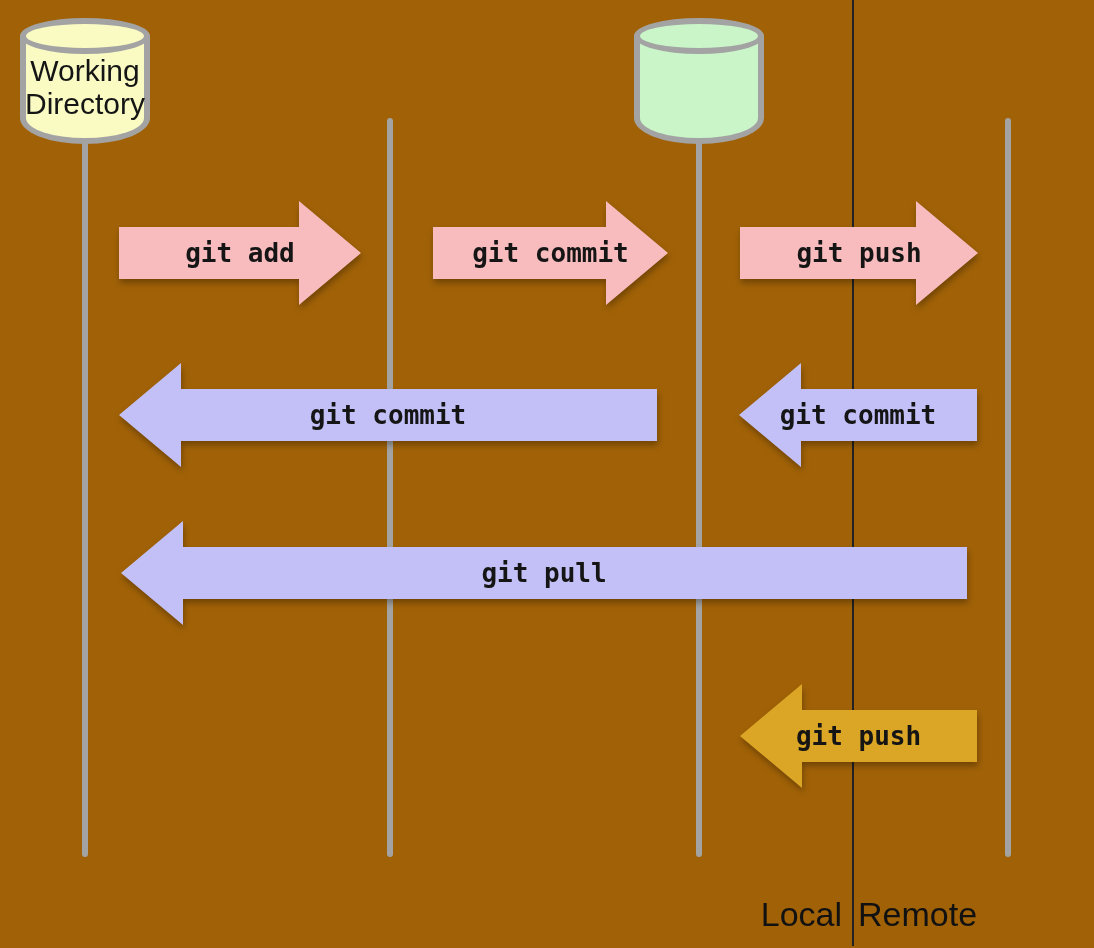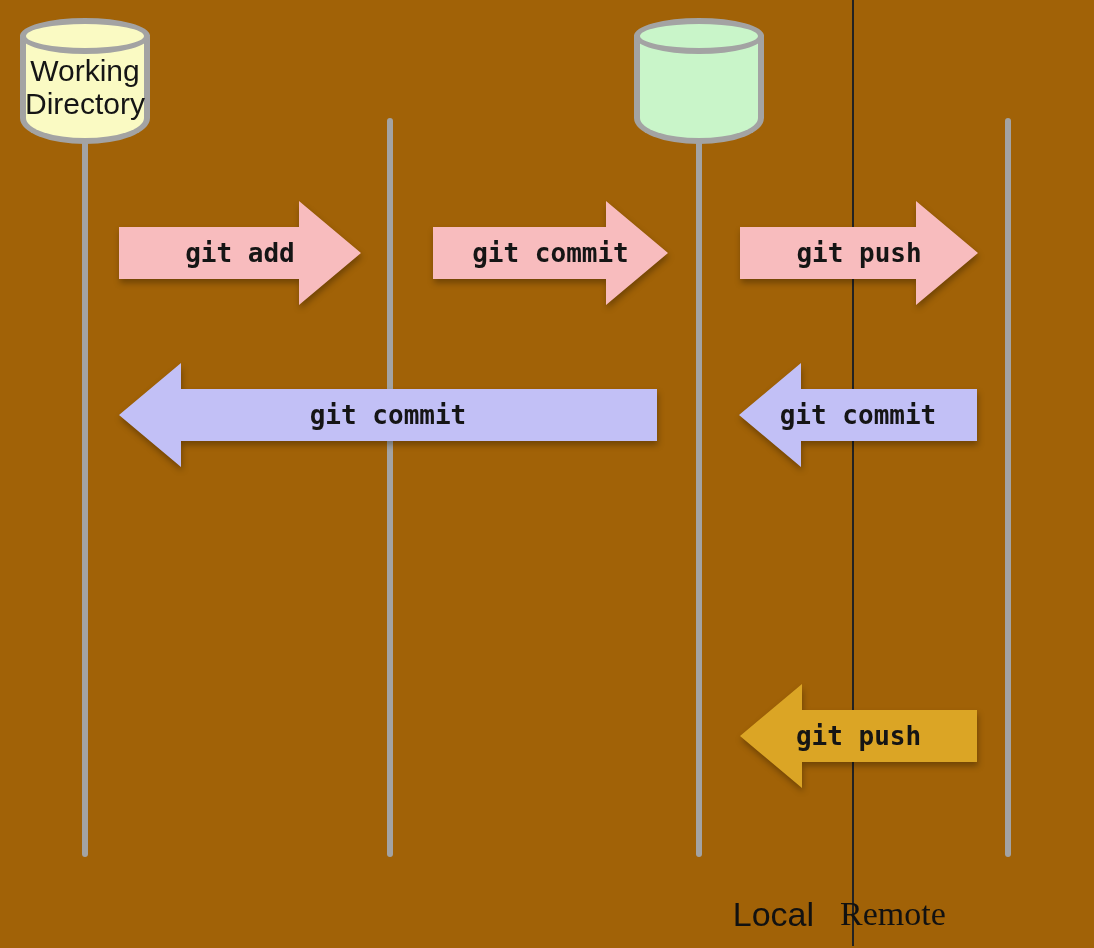--- a/index.html
+++ b/index.html
@@ -49,22 +49,22 @@
   .a-commit{left:433px;top:201px;width:235px;}
   .a-push{left:740px;top:201px;width:238px;}
   .a-merge{left:119px;top:363px;width:538px;}
   .a-fetch{left:739px;top:363px;width:238px;}
   .a-pull{left:121px;top:521px;width:846px;}
   .a-checkout{left:119px;top:684px;width:538px;}
   .a-clone{left:740px;top:684px;width:237px;}
 
   
   .region-label{position:absolute;top:895px;font-size:34px;color:#111;z-index:3;}
-  .region-local{left:664px;width:150px;text-align:right;}
-  .region-remote{left:840px;width:220px;text-align:left;font-family:Liberation Serif, serif;}
+  .region-local{left:692px;width:150px;text-align:right;}
+  .region-remote{left:858px;width:220px;text-align:left;}
 </style>
 </head>
 <body>
 
 <div class="stage">
 
   <div class="lane lane-working" style="--fill: #a3a3a3;"></div>
   <div class="lane lane-staging" style="--fill: #a3a3a3;"></div>
   <div class="lane lane-local" style="--fill: #a3a3a3;"></div>
   <div class="lane lane-remote" style="--fill: #a3a3a3;"></div>
@@ -98,20 +98,25 @@
   <div class="arrow-wrap a-merge">
     <div class="arrow arrow-left" style="--fill: #c2c0f6;">
       <span>git commit</span>
     </div>
   </div>
   <div class="arrow-wrap a-fetch">
     <div class="arrow arrow-left" style="--fill: #c2c0f6;">
       <span>git commit</span>
     </div>
   </div>
+  <div class="arrow-wrap a-pull">
+    <div class="arrow arrow-left" style="--fill: #c2c0f6;">
+      <span>git pull</span>
+    </div>
+  </div>
   <div class="arrow-wrap a-clone">
     <div class="arrow arrow-left" style="--fill: #dba525;">
       <span>git push</span>
     </div>
   </div>
 
   <div class="region-label region-local">Local</div>
   <div class="region-label region-remote">Remote</div>
 
 </div>

